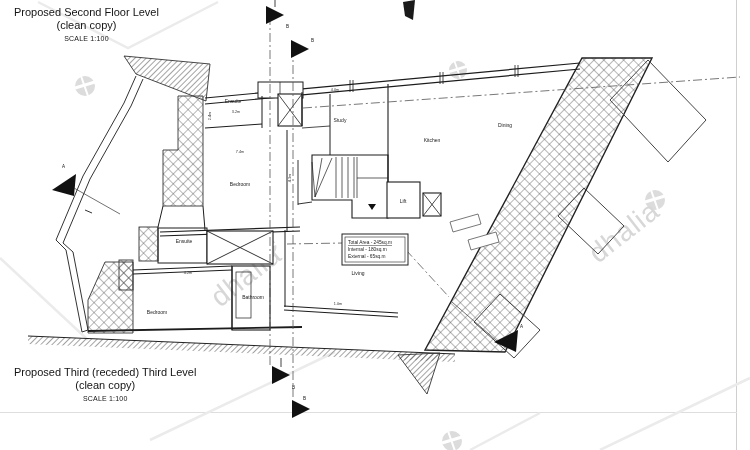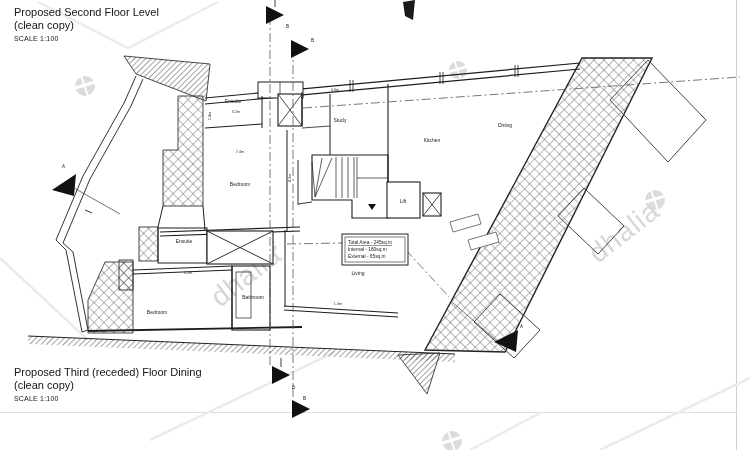--- a/index.html
+++ b/index.html
@@ -1,21 +1,21 @@
 <!DOCTYPE html>
 <html><head>
 <meta charset="utf-8">
 <style>
   html,body{margin:0;padding:0;background:#ffffff;}
   .sheet{
     position:relative;width:750px;height:450px;background:#ffffff;
     overflow:hidden;font-family:"Liberation Sans",sans-serif;
   }
   .sheet svg{position:absolute;left:0;top:0;}
-  .title-block{position:absolute;left:14px;color:#141414;z-index:5;}
+  .title-block{position:absolute;left:14px;color:#141414;z-index:5;text-align:center;}
   .title-block .l1,.title-block .l2{font-size:11px;line-height:13px;white-space:nowrap;}
   .title-block .sc{font-size:7px;line-height:9px;margin-top:2px;letter-spacing:.2px;}
   .tb-top{top:6px;}
   .tb-bottom{top:366px;}
   text{font-family:"Liberation Sans",sans-serif;fill:#222;}
   .room-lb{font-size:5px;}
   .dim-lb{font-size:3.8px;fill:#333;}
   .marker-lb{font-size:4.5px;fill:#111;}
   .ann-lb{font-size:4.8px;}
   .ann-lb.u{text-decoration:underline;}
@@ -208,18 +208,18 @@
     </g>
   </svg>
 
   <div class="title-block tb-top">
     <div class="l1">Proposed Second Floor Level</div>
     <div class="l2">(clean copy)</div>
     <div class="sc">SCALE 1:100</div>
   </div>
 
   <div class="title-block tb-bottom">
-    <div class="l1">Proposed Third (receded) Floor Dining</div>
+    <div class="l1">Proposed Third (receded) Third Level</div>
     <div class="l2">(clean copy)</div>
     <div class="sc">SCALE 1:100</div>
   </div>
 
 </div>
 
 </body></html>

